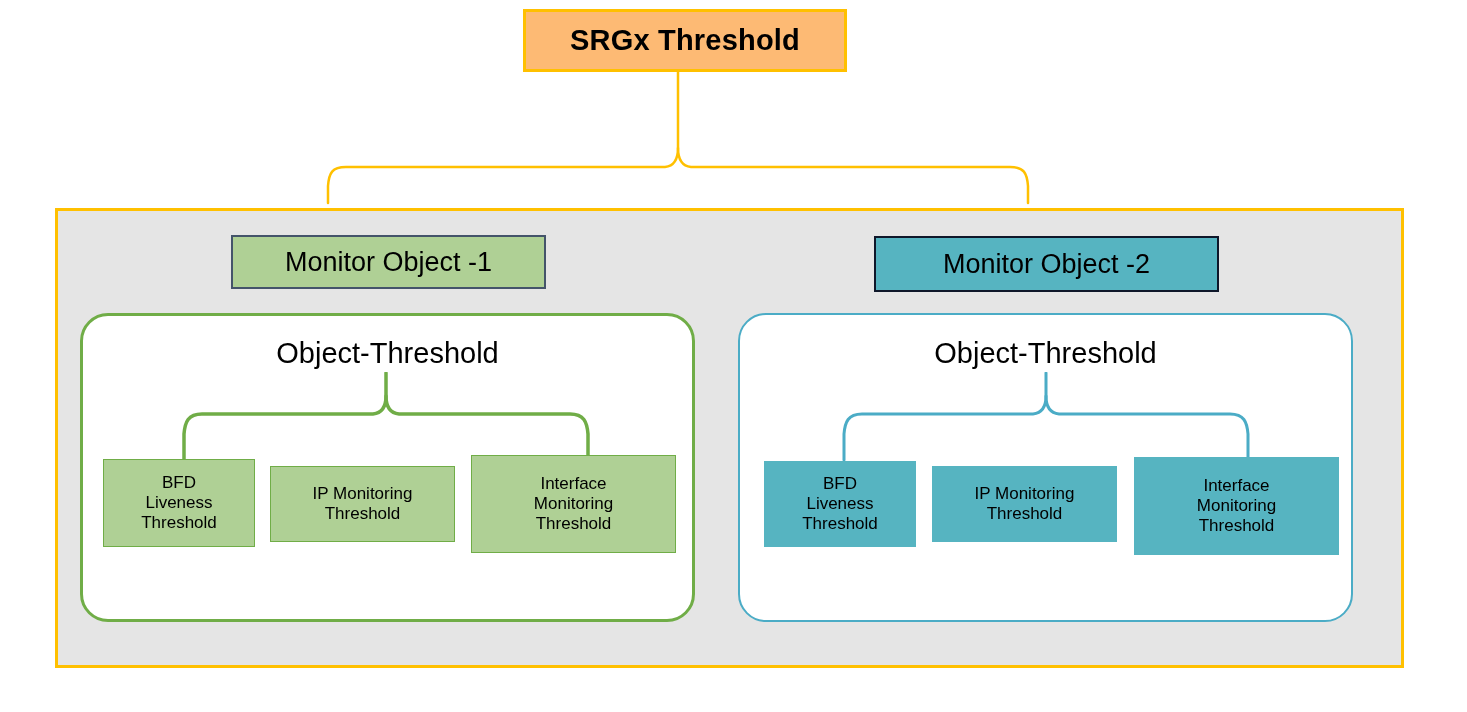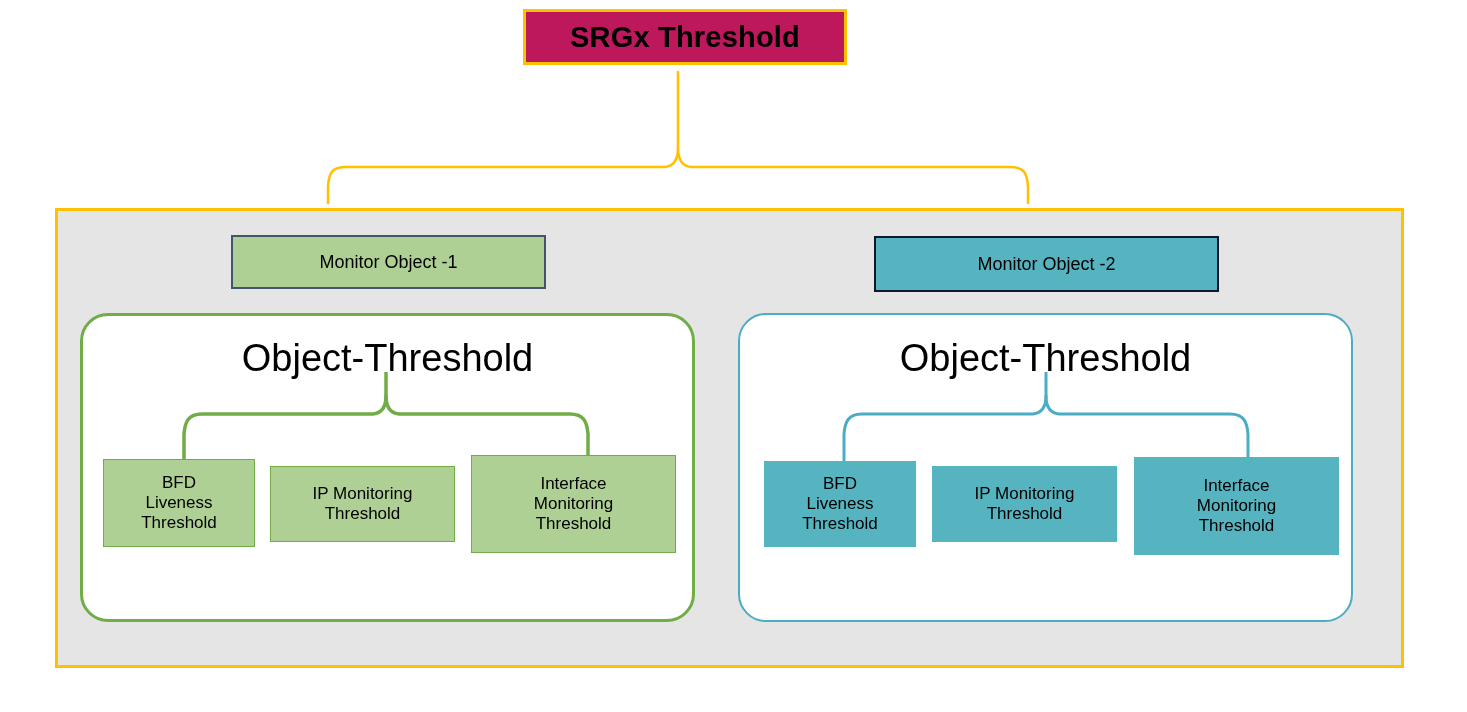--- a/index.html
+++ b/index.html
@@ -18,22 +18,22 @@
     background: #ffffff;
     overflow: hidden;
   }
 
   
   #root-title-box {
     position: absolute;
     left: 523px;
     top: 9px;
     width: 324px;
-    height: 56px;
-    background: #be185d;
+    height: 63px;
+    background: #fdba74;
     border: 3px solid #FFC000;
     box-sizing: border-box;
     display: flex;
     align-items: center;
     justify-content: center;
   }
   #root-title-box .title-text {
     font-size: 29px;
     font-weight: bold;
     color: #000000;
@@ -54,21 +54,21 @@
   }
 
   
   .monitor-chip {
     position: absolute;
     box-sizing: border-box;
     display: flex;
     align-items: center;
     justify-content: center;
     color: #000000;
-    font-size: 18px;
+    font-size: 27px;
   }
   #monitor-chip-1 {
     left: 231px;
     top: 235px;
     width: 315px;
     height: 54px;
     background: #AFD095;
     border: 2px solid #44546A;
   }
   #monitor-chip-2 {
@@ -98,21 +98,21 @@
     left: 738px;
     top: 313px;
     width: 615px;
     height: 309px;
     border: 2px solid #4BACC6;
   }
 
   
   .object-threshold-label {
     position: absolute;
-    font-size: 38px;
+    font-size: 29px;
     color: #000000;
     white-space: nowrap;
     text-align: center;
   }
   #object-threshold-label-1 {
     left: 80px;
     top: 337px;
     width: 615px;
   }
   #object-threshold-label-2 {

